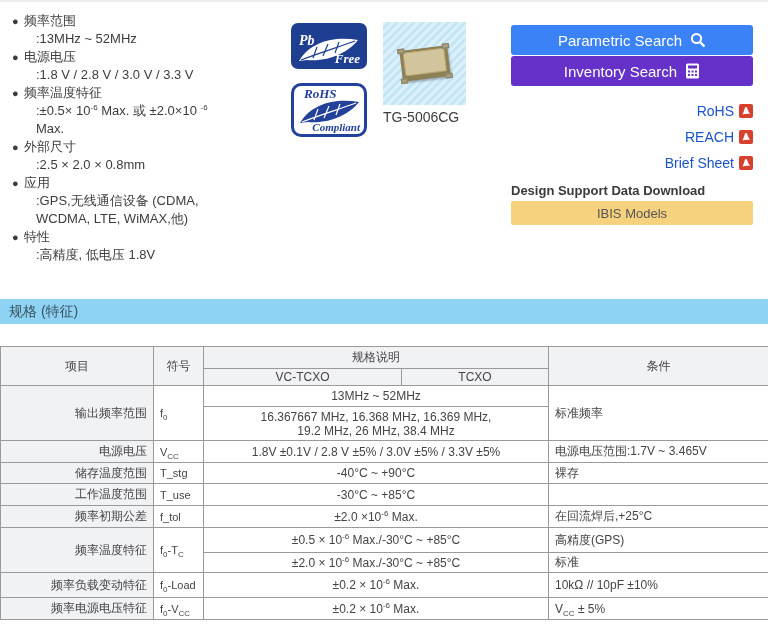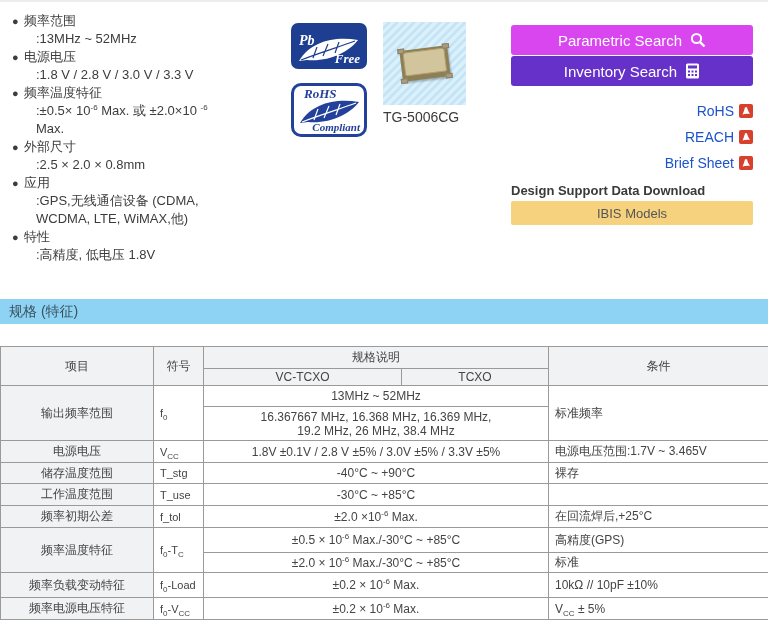--- a/index.html
+++ b/index.html
@@ -38,39 +38,39 @@
   .chip-top { position:absolute; left:3px; top:2px; right:3px; bottom:5px;
     background:#d2c49c; border-radius:2px; border:1px solid #b5a169; }
   .chip-pad { position:absolute; width:7px; height:5px; background:#a89d83; border:1px solid #8c8163; }
   .product-name { position:absolute; left:383px; top:107px; font-size:14px; color:#3c3c3c; }
 
   
   .rightcol { position:absolute; left:511px; top:0; width:242px; }
   .btn { display:flex; align-items:center; justify-content:center; gap:8px;
     width:100%; height:30px; border:none; border-radius:3px; color:#fff;
     font-size:15px; font-family:inherit; cursor:pointer; }
-  .btn-param { margin-top:23px; background:#d946ef; }
+  .btn-param { margin-top:23px; background:#3b82f6; }
   .btn-inv   { margin-top:1px; background:#6531c9; }
   .doclinks { margin-top:12px; }
   .doclink { display:flex; align-items:center; justify-content:flex-end; gap:5px;
     height:26px; font-size:14px; color:#1b53c9; text-decoration:none; cursor:pointer; }
   .dl-head { margin-top:7px; font-size:13px; font-weight:bold; color:#3a3a3a; }
   .btn-ibis { margin-top:3px; width:100%; height:24px; border:none; border-radius:2px;
     background:#f7d27e; color:#555; font-size:13px; font-family:inherit; cursor:pointer; }
 
   
   .section-bar { height:25px; background:#8ed3f4; color:#39525e;
     font-size:14px; line-height:25px; padding-left:9px; }
 
   
   table.spec { border-collapse:collapse; width:766px; margin-top:22px;
     font-size:12px; color:#444; table-layout:fixed; }
   table.spec th, table.spec td { border:1px solid #9a9a9a; padding:1px 6px; }
   table.spec th { background:#f1f2f4; font-weight:normal; text-align:center; }
-  td.c-item { background:#f1f2f4; text-align:center; }
+  td.c-item { background:#f1f2f4; text-align:right; }
   td.c-sym  { text-align:left; font-size:11px; padding-left:6px; }
   td.c-spec { text-align:center; line-height:14px; }
   td.c-cond { text-align:left; padding-left:8px; }
 </style>
 </head>
 <body>
 
 <div class="top-strip"></div>
 
 <div class="top">

